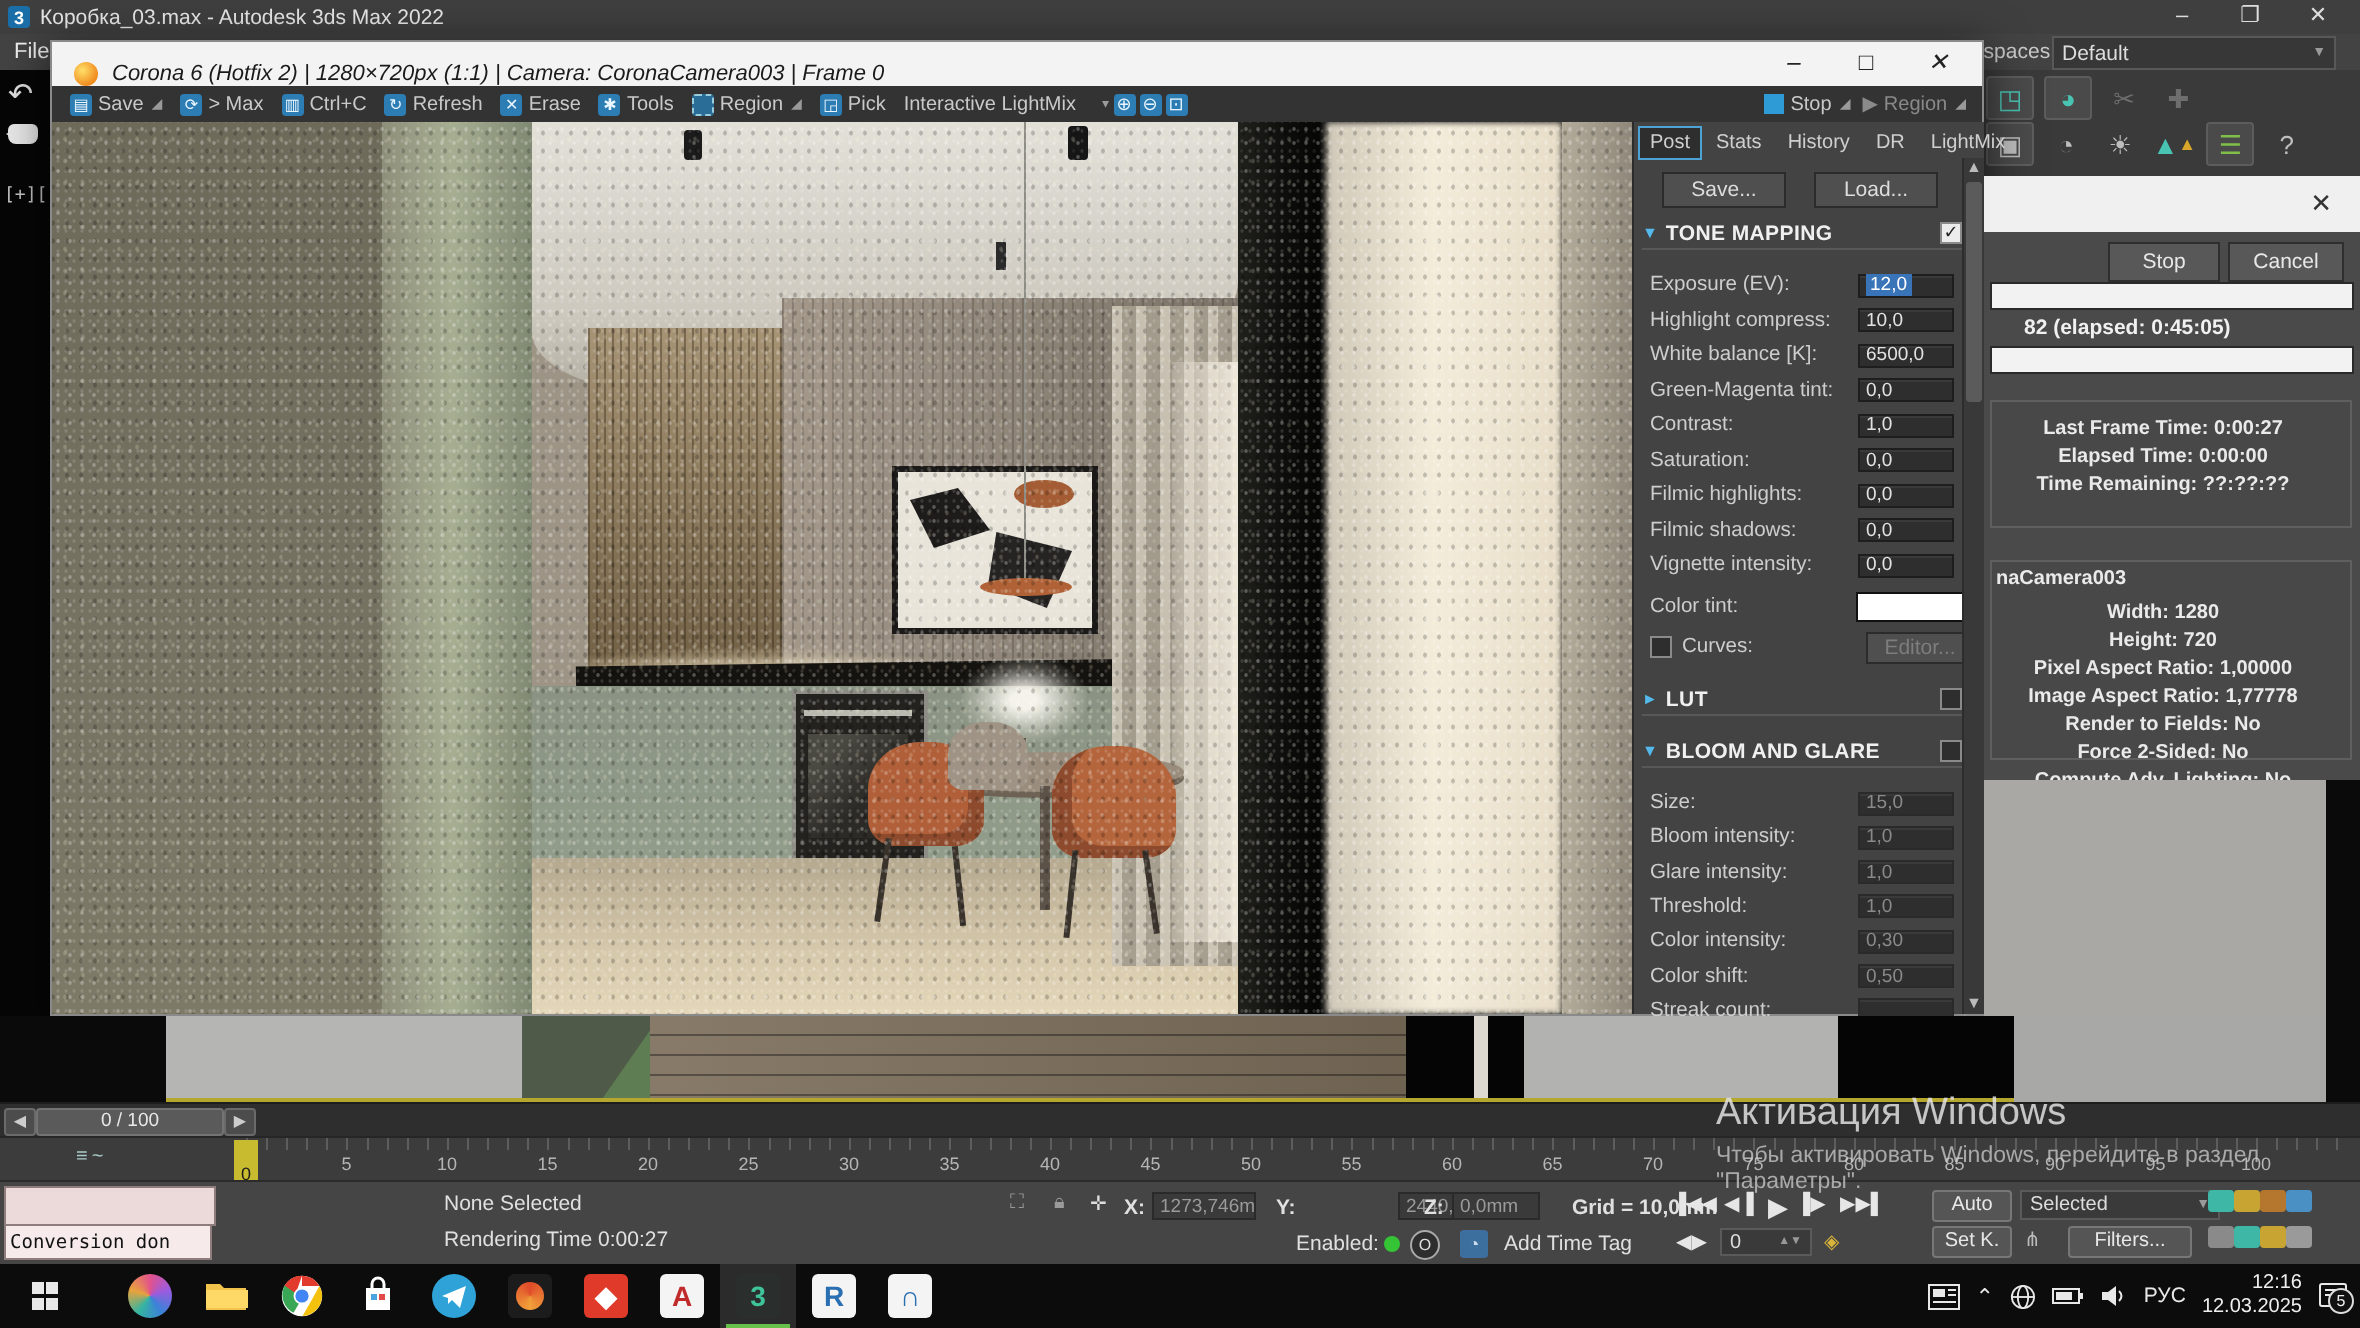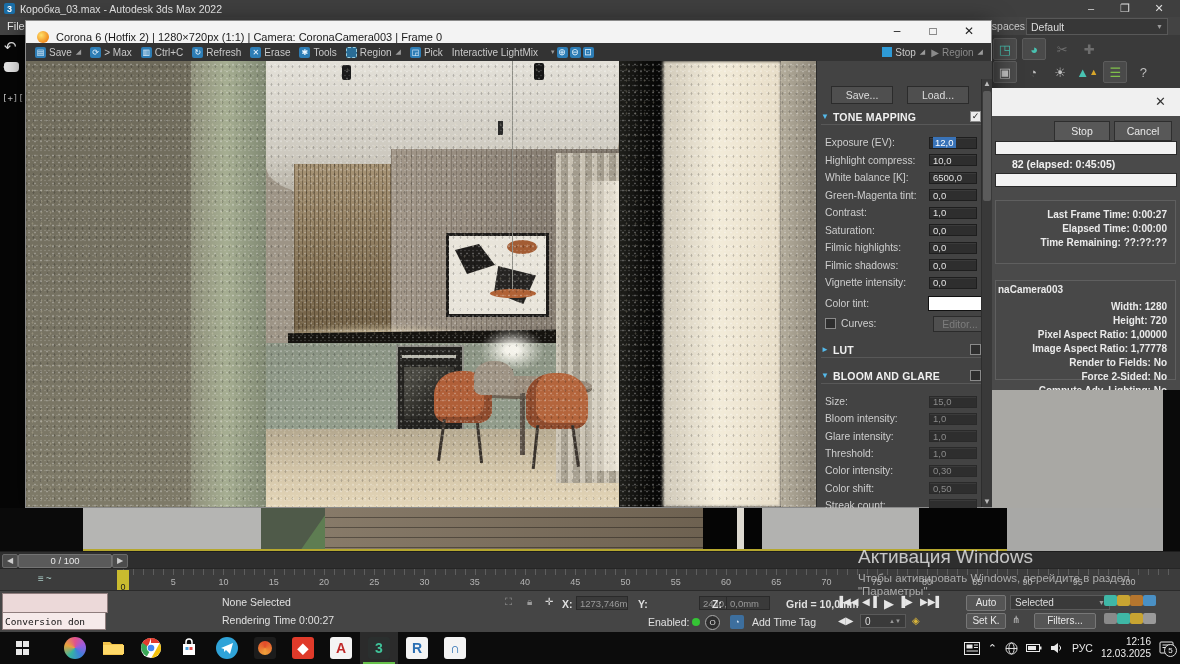--- a/index.html
+++ b/index.html
@@ -29,21 +29,21 @@
   .teapot:before{content:"";position:absolute;left:-4px;top:2px;border:3px solid transparent;border-right:5px solid #e8e8e8;}
   .vp-label{position:absolute;left:2px;top:58px;color:#c5c5c5;font-family:"DejaVu Sans Mono",monospace;font-size:9px;}
   .gizmo{position:absolute;left:4px;bottom:12px;width:20px;height:26px;}
   .gz-z{position:absolute;left:9px;top:0;width:2px;height:13px;background:#3a57ff;}
   .gz-x{position:absolute;left:9px;top:12px;width:11px;height:2px;background:#e03a3a;}
   .gz-y{position:absolute;left:2px;top:13px;width:10px;height:2px;background:#3fae3f;transform:rotate(38deg);}
   
   .corona{left:25px;top:20px;width:967px;height:488px;background:#3d3d3d;border:1px solid #8a8a8a;
     box-shadow:0 5px 22px rgba(0,0,0,.65);box-sizing:border-box;}
   .c-title{position:absolute;left:0;top:0;width:100%;height:32px;background:#f3f3f3;color:#1a1a1a;
-    display:flex;align-items:center;font-size:11px;}
+    display:flex;align-items:center;font-size:11px;font-style:italic;}
   .c-ic{width:12px;height:12px;border-radius:50%;background:radial-gradient(circle at 35% 35%,#ffe06a,#f08c1e 70%);
     margin:0 7px 0 11px;}
   .c-btn{position:absolute;top:0;width:36px;height:21px;text-align:center;line-height:21px;color:#222;font-size:12px;}
   .c-toolbar{position:absolute;left:0;top:22px;width:100%;height:18px;background:#333;border-bottom:1px solid #242424;
     display:flex;align-items:center;font-size:10px;color:#c9c9c9;}
   .ct-item{display:inline-flex;align-items:center;gap:3px;margin-left:9px;white-space:nowrap;}
   .ct-ic{width:11px;height:11px;border-radius:2px;background:#2d7db5;color:#eaf6ff;font-size:8px;line-height:11px;
     text-align:center;flex:0 0 auto;}
   .caret{color:#9a9a9a;font-size:7px;margin-left:1px;}
   .c-zoom{display:inline-flex;gap:2px;margin-left:12px;}
@@ -89,21 +89,21 @@
   .sb-thumb{position:absolute;left:1px;top:12px;width:8px;height:110px;background:#5b5b5b;border-radius:2px;}
   
   .dlg{left:992px;top:88px;width:188px;height:302px;background:#4a4a4a;}
   .dlg-title{position:absolute;left:0;top:0;width:100%;height:28px;background:#f0f0f0;}
   .dlg-x{position:absolute;right:14px;top:6px;color:#333;font-size:13px;}
   .dbtn{position:absolute;height:18px;background:#585858;border:1px solid #2e2e2e;color:#e8e8e8;font-size:10.5px;
     text-align:center;line-height:18px;}
   .pbar{position:absolute;left:3px;width:182px;height:14px;background:#f2f2f2;border:1px solid #2a2a2a;box-sizing:border-box;}
   .ptext{position:absolute;left:20px;color:#f0f0f0;font-size:10.5px;font-weight:bold;}
   .dgroup{position:absolute;left:3px;width:181px;border:1px solid #5f5f5f;background:#484848;box-sizing:border-box;}
-  .drow{text-align:right;font-size:10px;font-weight:bold;color:#eaeaea;padding:1px 8px 0 0;line-height:13px;}
+  .drow{text-align:center;font-size:10px;font-weight:bold;color:#eaeaea;padding:1px 8px 0 0;line-height:13px;}
   .dcam{position:absolute;left:2px;top:3px;font-size:10px;font-weight:bold;color:#eaeaea;}
   
   .vp-right{left:992px;top:390px;width:188px;height:161px;background:#a9a8a4;}
   .vp-strip{left:0;top:508px;width:1180px;height:43px;background:#0a0a0a;}
   .vp-strip div{position:absolute;top:0;height:43px;}
   .yellow-line{position:absolute;left:83px;top:549px;width:924px;height:2px;background:#b5a72e;z-index:6;}
   
   .tl{left:0;top:551px;width:1180px;height:17px;background:#2e2e2e;border-top:1px solid #1d1d1d;}
   .tl-btn{position:absolute;top:2px;width:14px;height:12px;background:#4c4c4c;border:1px solid #6a6a6a;border-radius:2px;
     color:#ccc;font-size:8px;text-align:center;line-height:12px;}
@@ -320,20 +320,27 @@
       <div style="left:316px;top:4px;width:9px;height:15px;background:#1b1b1b;border-radius:2px;"></div>
       <div style="left:508px;top:2px;width:10px;height:17px;background:#161616;border-radius:2px;"></div>
       <div style="left:472px;top:60px;width:5px;height:14px;background:#2a2a2a;"></div>
       <div style="left:593px;top:0;width:44px;height:446px;background:linear-gradient(90deg,#20201c,#0c0c0a 60%,#050505);"></div>
       <div style="left:637px;top:0;width:118px;height:446px;background:linear-gradient(90deg,#cfc8b8,#f3ecda 45%,#e7ddc8);filter:blur(1.5px);"></div>
       <div style="left:755px;top:0;width:35px;height:446px;background:linear-gradient(90deg,#b3ac9b,#8f887a);"></div>
       <div class="grain"></div>
     </div>
 
     <div class="c-panel">
+      <div class="ctabs" id="corona-tabs">
+          <span class="ctab active">Post</span>
+          <span class="ctab">Stats</span>
+          <span class="ctab">History</span>
+          <span class="ctab">DR</span>
+          <span class="ctab">LightMix</span>
+        </div>
       <div class="pbtn" style="left:14px;top:25px;">Save...</div>
       <div class="pbtn" style="left:90px;top:25px;">Load...</div>
 
       <div class="sect" style="top:48px;">
         <span class="arr">▼</span>
         <span class="st">TONE MAPPING</span>
         <span class="chk on" style="margin-left:auto;">✓</span>
       </div>
       <div id="tm-rows">
           <div class="frow" style="top: 74px;">

